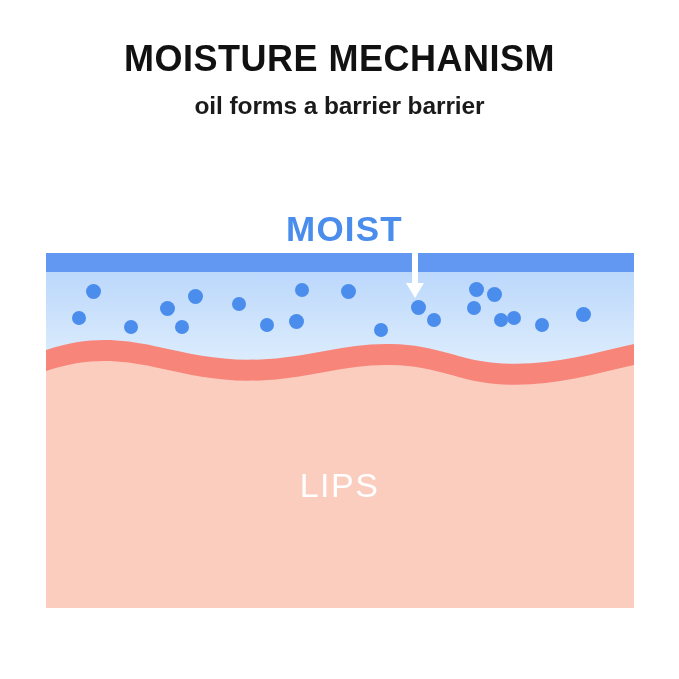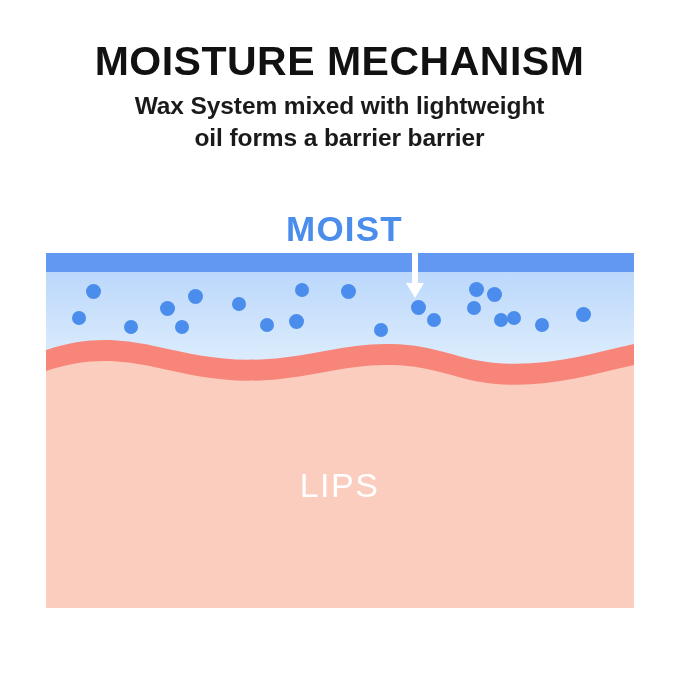--- a/index.html
+++ b/index.html
@@ -23,21 +23,21 @@
     background: #ffffff;
   }
 
   
   .title {
     position: absolute;
     left: 0;
     top: 40px;
     width: 679px;
     text-align: center;
-    font-size: 41px;
+    font-size: 36px;
     font-weight: 700;
     letter-spacing: 0.5px;
     color: #111111;
     line-height: 1.05;
     white-space: nowrap;
   }
   .subtitle {
     position: absolute;
     left: 0;
     top: 90px;
@@ -105,21 +105,20 @@
   }
 </style>
 </head>
 <body>
 
 <div id="stage">
 
   <div class="title">MOISTURE MECHANISM</div>
 
   <div class="subtitle">
-    <span class="line">Wax System mixed with lightweight</span>
     <span class="line">oil forms a barrier barrier</span>
   </div>
 
   <div class="moist-label">MOIST</div>
 
   <div id="diagram">
     <svg width="588" height="355" viewBox="0 0 588 355" xmlns="http://www.w3.org/2000/svg">
       <defs>
         <linearGradient id="moistGrad" x1="0" y1="0" x2="0" y2="1">
           <stop offset="0%" stop-color="#b4d3fb"></stop>

